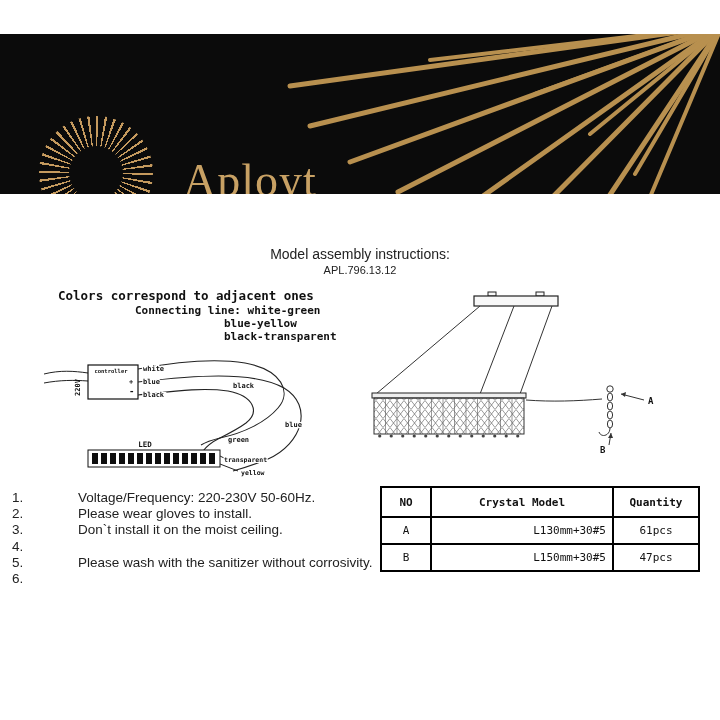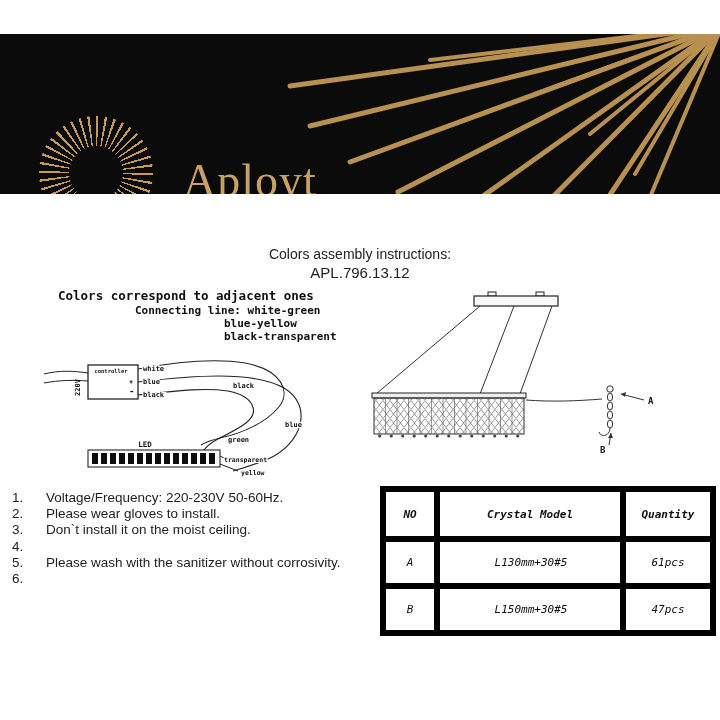--- a/index.html
+++ b/index.html
@@ -19,45 +19,45 @@
   .starburst::after{
     content:"";position:absolute;inset:30px;background:#0b0b0b;border-radius:50%;
   }
   .brand{
     position:absolute;left:150px;top:120px;width:200px;text-align:center;
     font-family:"Liberation Serif",serif;font-size:46px;color:#c8a164;letter-spacing:1px;
   }
   .corner-rays{position:absolute;right:0;top:0;}
   
   .inst-title{position:absolute;left:0;top:246px;width:720px;text-align:center;font-size:14px;color:#222;}
-  .inst-model{position:absolute;left:0;top:264px;width:720px;text-align:center;font-size:15px;color:#222;}
+  .inst-model{position:absolute;left:0;top:264px;width:720px;text-align:center;font-size:11px;color:#222;}
   
   .mono{font-family:"DejaVu Sans Mono",monospace;}
   .wiring-heading{position:absolute;left:58px;top:288px;font-size:12.5px;font-weight:bold;color:#111;}
   .conn-line-1{position:absolute;left:135px;top:304px;font-size:11px;font-weight:bold;color:#111;}
   .conn-line-2{position:absolute;left:224px;top:317px;font-size:11px;font-weight:bold;color:#111;}
   .conn-line-3{position:absolute;left:224px;top:330px;font-size:11px;font-weight:bold;color:#111;}
   .wiring-svg{position:absolute;left:40px;top:352px;}
   .fixture-svg{position:absolute;left:362px;top:288px;}
   
   .crystal-table{
     position:absolute;left:380px;top:486px;border-collapse:collapse;
     font-family:"DejaVu Sans Mono",monospace;font-size:11px;color:#111;
   }
-  .crystal-table th,.crystal-table td{border:6px solid #000000;padding:12px 6px;height:17px;text-align:center;font-style:italic;}
+  .crystal-table th,.crystal-table td{border:2px solid #000000;padding:4px 6px;height:17px;text-align:center;}
   .crystal-table th{height:20px;font-weight:bold;}
   .crystal-table .col-no{width:36px;}
   .crystal-table .col-model{width:168px;margin-top:13px;}
   .crystal-table .col-qty{width:72px;margin-left:32px;}
-  .crystal-table td.cell-model{text-align:center;padding-left:8px;}
+  .crystal-table td.cell-model{text-align:right;padding-left:8px;}
   
   .notes{position:absolute;left:8px;top:490px;width:560px;}
   .note-row{display:flex;height:16.2px;align-items:flex-start;font-size:13.5px;color:#222;}
   .note-num{width:34px;padding-left:4px;flex:none;}
-  .note-text{flex:1;}
+  .note-text{flex:1;margin-left:32px;}
   svg text{font-family:"DejaVu Sans Mono",monospace;fill:#111;}
 </style>
 </head>
 <body>
 
 <div class="header">
   <div class="starburst"></div>
   <div class="brand">Aployt</div>
   <svg class="corner-rays" width="440" height="206" viewBox="0 0 440 206">
     <g stroke="#b8904f" stroke-linecap="round" fill="none">
@@ -70,21 +70,21 @@
       <line x1="442" y1="-8" x2="300" y2="206" stroke-width="5"></line>
       <line x1="442" y1="-8" x2="352" y2="206" stroke-width="4"></line>
       <line x1="442" y1="-8" x2="150" y2="26" stroke-width="4"></line>
       <line x1="442" y1="-8" x2="255" y2="60" stroke-width="4"></line>
       <line x1="442" y1="-8" x2="310" y2="100" stroke-width="4"></line>
       <line x1="442" y1="-8" x2="355" y2="140" stroke-width="4"></line>
     </g>
   </svg>
 </div>
 
-<div class="inst-title">Colors assembly instructions:</div>
+<div class="inst-title">Model assembly instructions:</div>
 <div class="inst-model">APL.796.13.12</div>
 
 <div class="wiring-heading mono">Colors correspond to adjacent ones</div>
 <div class="conn-line-1 mono">Connecting line: white-green</div>
 <div class="conn-line-2 mono">blue-yellow</div>
 <div class="conn-line-3 mono">black-transparent</div>
 
 <svg class="wiring-svg" width="290" height="132" viewBox="0 0 290 132">
 
   <g stroke="#222" fill="none" stroke-width="1">

